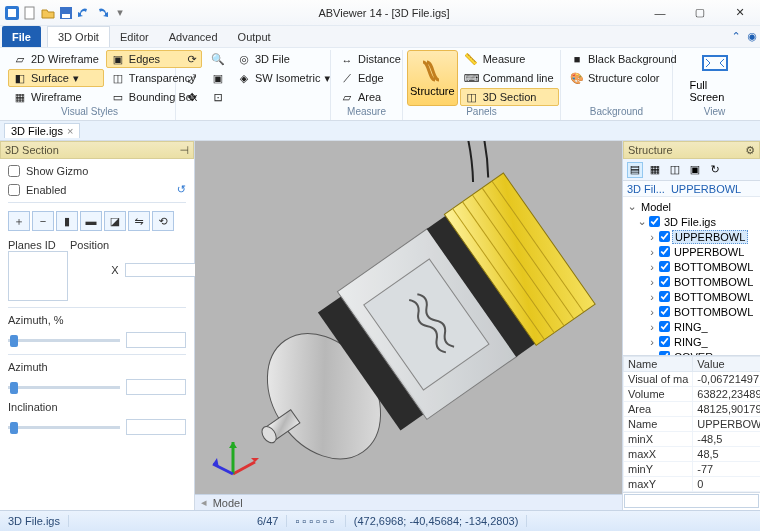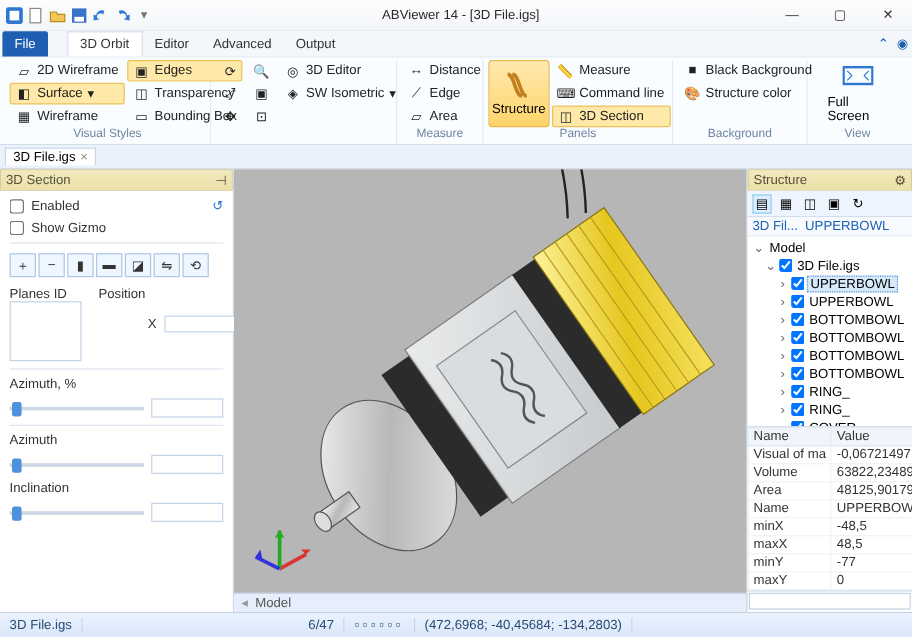--- a/index.html
+++ b/index.html
@@ -5,21 +5,21 @@
 * { box-sizing: border-box; font-family: "Segoe UI", Tahoma, sans-serif; font-size: 11px; margin: 0; padding: 0; }
 html, body { width: 760px; height: 531px; overflow: hidden; background: #fff; }
 .titlebar { height: 26px; background: linear-gradient(#fdfdfd,#f3f6fa); display: flex; align-items: center; border-bottom: 1px solid #e3eaf2; }
 .titlebar .qat { display: flex; gap: 2px; padding-left: 4px; align-items: center; }
 .qat .ico { width: 16px; height: 16px; display: flex; align-items: center; justify-content: center; }
 .app-title { flex: 1; text-align: center; color: #2a2a2a; }
 .winbtns { display: flex; }
 .winbtns div { width: 40px; height: 26px; display: flex; align-items: center; justify-content: center; color: #333; }
 .menubar { height: 22px; display: flex; align-items: stretch; background: #f3f6fa; border-bottom: 1px solid #e3eaf2; padding-left: 2px; }
 .menubar .tab { padding: 0 10px; display: flex; align-items: center; color: #333; }
-.menubar .tab.file { background: #1e5fb3; color: #fff; font-weight: 400; border-radius: 2px 2px 0 0; margin-right: 16px; }
+.menubar .tab.file { background: #1e5fb3; color: #fff; font-weight: 700; border-radius: 2px 2px 0 0; margin-right: 6px; }
 .menubar .tab.active { background: #fff; border: 1px solid #d4dde8; border-bottom: none; }
 .menubar .spacer { flex: 1; }
 .menubar .help { width: 16px; display:flex; align-items:center; justify-content:center; color:#1e5fb3;}
 .ribbon { height: 73px; background: #fafdff; border-bottom: 1px solid #d4dde8; display: flex; padding: 2px 4px 0 4px; }
 .rgroup { border-right: 1px solid #e3eaf2; padding: 0 4px; display: flex; flex-direction: column; }
 .rgroup:last-child { border-right: none; }
 .rgroup .rows { display: flex; gap: 2px; flex: 1; }
 .rgroup .col { display: flex; flex-direction: column; gap: 1px; }
 .rbtn { height: 18px; display: flex; align-items: center; gap: 4px; padding: 0 4px; white-space: nowrap; color: #222; border: 1px solid transparent; }
 .rbtn .ic { width: 14px; height: 14px; display:inline-flex; align-items:center; justify-content:center;}
@@ -32,21 +32,21 @@
 .doctab .t { background: #fff; border:1px solid #c8d7e8; border-bottom:none; padding:1px 6px; display:flex; gap:4px; align-items:center;}
 .main { display: flex; height: 369px; }
 .leftpanel { width: 195px; border-right: 1px solid #cfd9e6; background: #fff; display:flex; flex-direction:column;}
 .panelhdr { height: 18px; background: linear-gradient(#f2e9bf,#ebe0a6); border:1px solid #d8ce97; display:flex; align-items:center; padding:0 4px; justify-content:space-between; color:#56513a;}
 .leftbody { padding: 6px 8px; display:flex; flex-direction:column; gap:6px; color:#333;}
 .chk { display:flex; align-items:center; gap:6px;}
 .chk input { width:12px; height:12px;}
 .toolrow { display:flex; gap:2px; padding: 2px 0;}
 .toolrow .tb { width:22px; height:20px; border:1px solid #aec7e5; background:#eef6ff; display:flex; align-items:center; justify-content:center;}
 hr { border:none; border-top:1px solid #dbe4ef;}
-.xyz { display:flex; gap:14px;}
+.xyz { display:flex; gap:2px;}
 .xyz .col1 { width:60px; height:50px; border:1px solid #c4d3e4; background:#fff;}
 .xyz .col2 { display:flex; flex-direction:row; gap:2px; flex:1;}
 .xyzrow { display:flex; align-items:center; gap:4px;}
 .xyzrow span { width:10px;}
 .xyzrow input { flex:1; height:14px; border:1px solid #c4d3e4;}
 .slider { display:flex; align-items:center; gap:6px;}
 .slider .track { flex:1; height:3px; background:#cdd9e6; position:relative;}
 .slider .handle { position:absolute; top:-4px; width:8px; height:12px; background:#4f91db; border-radius:2px;}
 .slider input { width:60px; height:16px; border:1px solid #c4d3e4;}
 .viewport { flex:1; background:#b6b6b6; position:relative; overflow:hidden;}
@@ -186,21 +186,21 @@
         <div class="rbtn">
             <span class="ic">▣</span>
           </div>
         <div class="rbtn">
             <span class="ic">⊡</span>
           </div>
       </div>
       <div class="col">
         <div class="rbtn">
             <span class="ic">◎</span>
-            <span>3D Editor</span>
+            <span>3D File</span>
           </div>
         <div class="rbtn"><span class="ic">◈</span><span>SW Isometric</span> ▾</div>
       </div>
     </div>
   </div>
 
   <div class="rgroup" style="width:72px;">
     <div class="rows">
         <div class="col">
       <div class="rbtn">
@@ -289,26 +289,26 @@
 
 <div class="main">
   <div class="leftpanel">
     <div class="panelhdr">
         <span>3D Section</span>
         <span>⊣</span>
       </div>
     <div class="leftbody">
       <label class="chk">
           <input type="checkbox" style="">
-          <span>Enabled</span>
-          <span style="margin-left:auto;color:#2e78d2;">↺</span>
+          <span>Show Gizmo</span>
         </label>
       <label class="chk">
           <input type="checkbox" style="">
-          <span>Show Gizmo</span>
+          <span>Enabled</span>
+          <span style="margin-left:auto;color:#2e78d2;">↺</span>
         </label>
       <hr>
       <div class="toolrow">
         <div class="tb">＋</div>
         <div class="tb">−</div>
         <div class="tb">▮</div>
         <div class="tb">▬</div>
         <div class="tb">◪</div>
         <div class="tb">⇋</div>
         <div class="tb">⟲</div>

